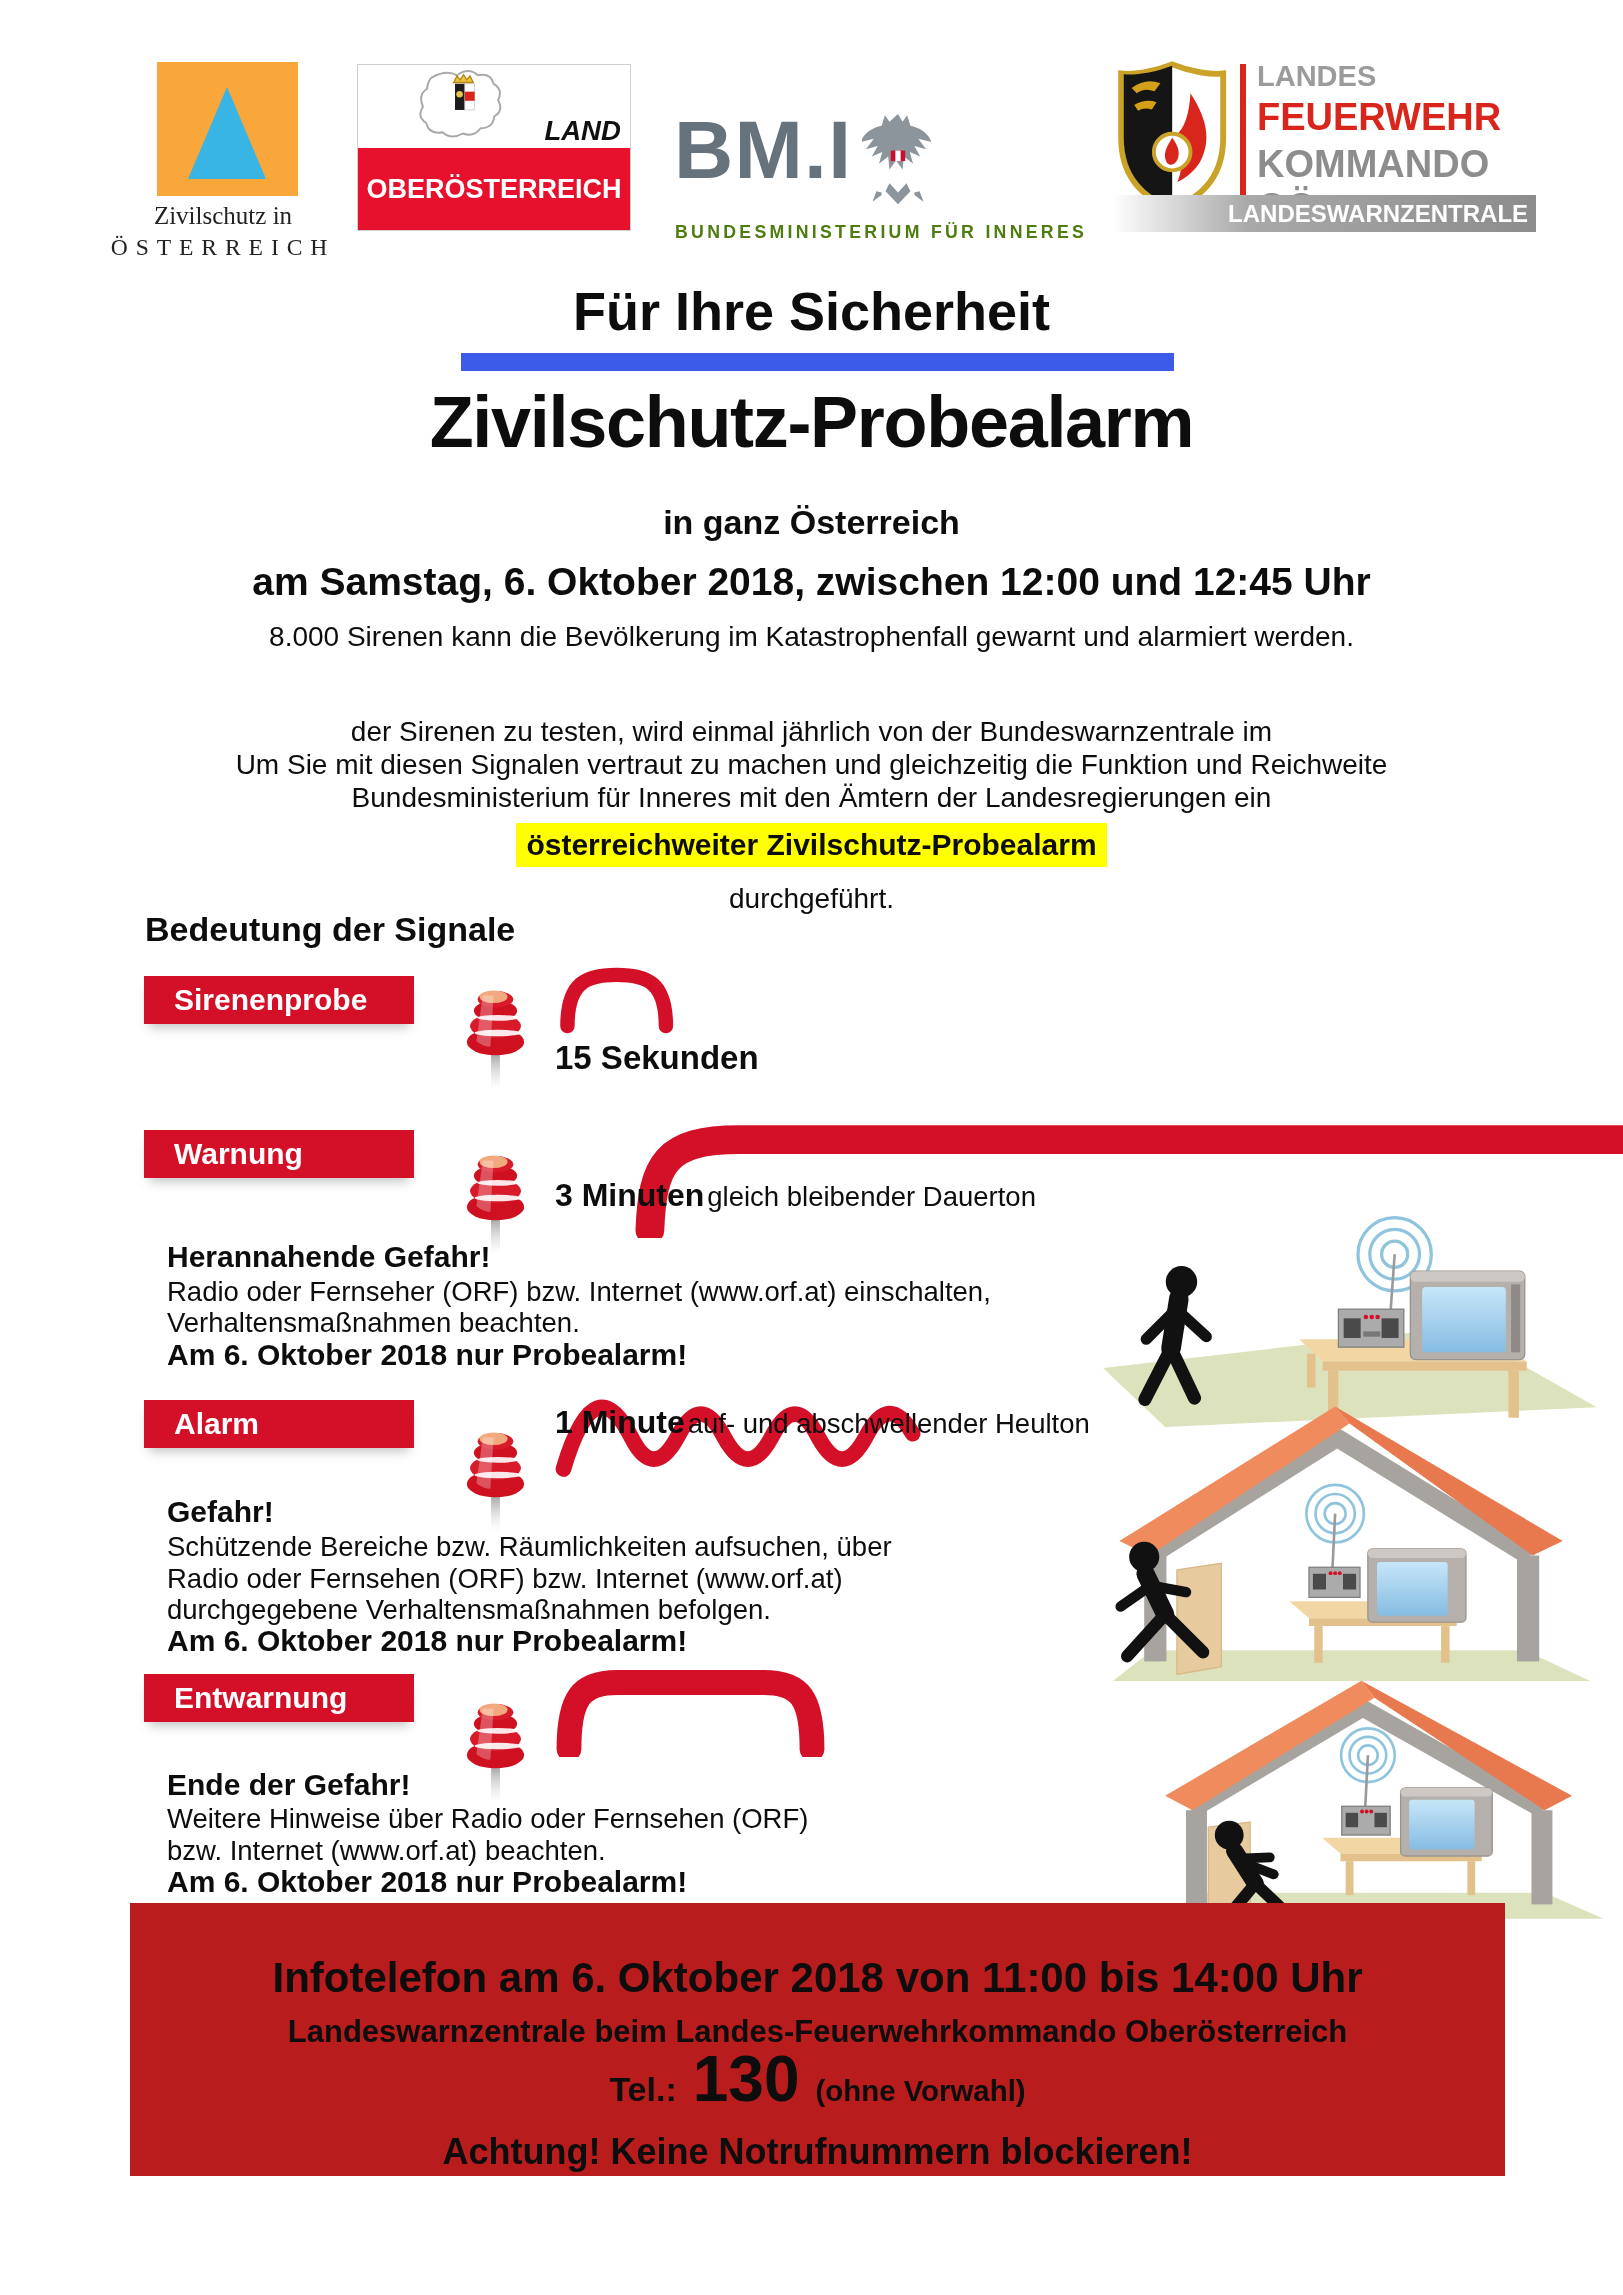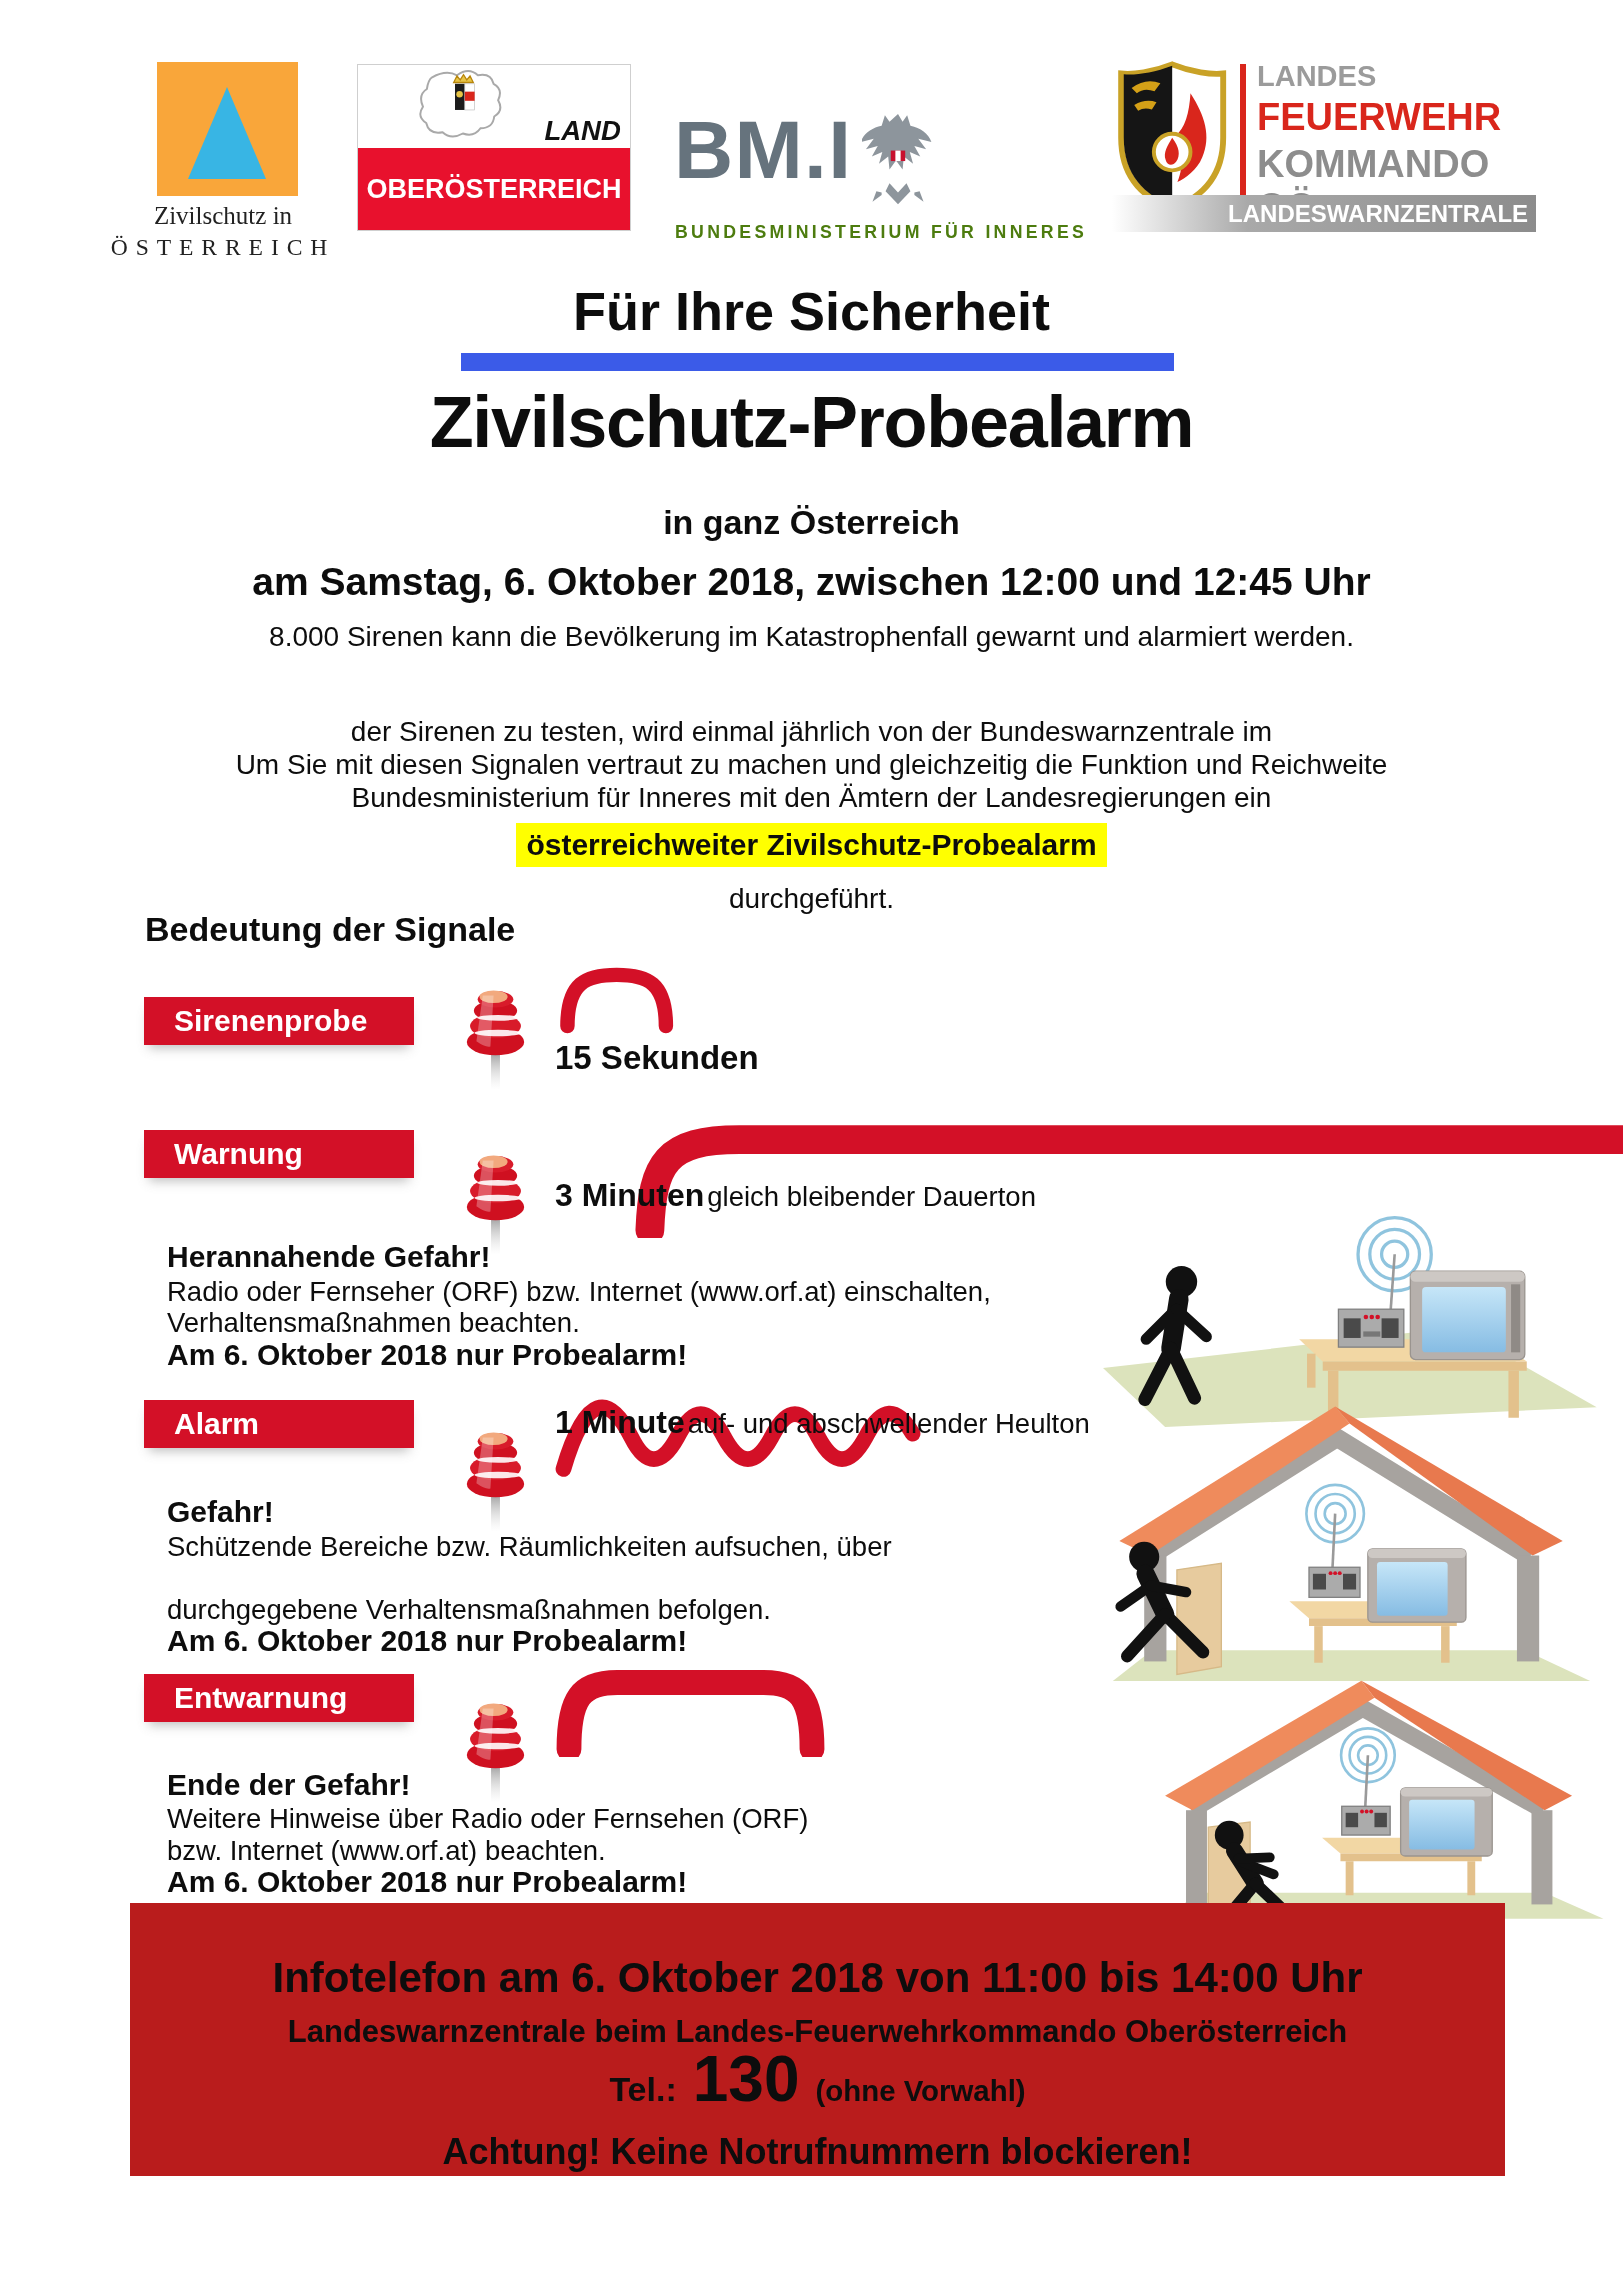--- a/index.html
+++ b/index.html
@@ -171,21 +171,21 @@
   <svg class="abs" style="left:457px;top:1135px;" width="77" height="121" viewBox="0 0 120 190">
       <use href="#siren-shape"></use>
     </svg>
   <svg class="abs" style="left:457px;top:1412px;" width="77" height="121" viewBox="0 0 120 190">
       <use href="#siren-shape"></use>
     </svg>
   <svg class="abs" style="left:457px;top:1683px;" width="77" height="121" viewBox="0 0 120 190">
       <use href="#siren-shape"></use>
     </svg>
 
-  <div class="abs siglabel" style="top:976px;margin-top:21px;">Sirenenprobe</div>
+  <div class="abs siglabel" style="top:976px;">Sirenenprobe</div>
   <svg class="abs" style="left:553px;top:963px;" width="128" height="71" viewBox="0 0 195 108">
     <path d="M22 96 C22 30 50 18 97 18 C144 18 172 30 172 96" fill="none" stroke="#D31027" stroke-width="22" stroke-linecap="round"></path>
   </svg>
   <div class="abs dur-b" style="left:555px;top:1039px;font-size:33px;">15 Sekunden</div>
 
   <svg class="abs" style="left:625px;top:1120px;" width="999" height="118" viewBox="0 0 1526 180">
     <path d="M38 168 C42 66 62 30 175 30 L1540 30" fill="none" stroke="#D31027" stroke-width="44" stroke-linecap="round"></path>
   </svg>
   <div class="abs siglabel" style="top:1130px;">Warnung</div>
   <div class="abs" style="left:555px;top:1177px;">
@@ -238,20 +238,21 @@
   <div class="abs siglabel" style="top:1400px;">Alarm</div>
   <svg class="abs" style="left:553px;top:1389px;" width="425" height="92" viewBox="0 0 650 140">
     <path d="M16 122 C50 6 86 6 120 74 C142 118 166 118 190 74 C214 26 238 26 262 74 C286 118 310 118 334 74 C358 26 382 26 406 74 C430 118 454 118 478 74 C502 26 526 26 550 68" fill="none" stroke="#D31027" stroke-width="24" stroke-linecap="round"></path>
   </svg>
   <div class="abs" style="left:555px;top:1404px;">
     <span class="dur-b">1 Minute</span>
     <span class="dur-r">auf- und abschwellender Heulton</span>
   </div>
   <div class="abs headline" style="left:167px;top:1495px;">Gefahr!</div>
   <div class="abs bodyline" style="left:167px;top:1531px;">Schützende Bereiche bzw. Räumlichkeiten aufsuchen, über</div>
+  <div class="abs bodyline" style="left:167px;top:1563px;">Radio oder Fernsehen (ORF) bzw. Internet (www.orf.at)</div>
   <div class="abs bodyline" style="left:167px;top:1594px;">durchgegebene Verhaltensmaßnahmen befolgen.</div>
   <div class="abs noteline" style="left:167px;top:1624px;">Am 6. Oktober 2018 nur Probealarm!</div>
 
   <svg class="abs" style="left:1093px;top:1392px;" width="517" height="291" viewBox="0 0 790 445">
     <polygon points="90,395 660,395 760,442 30,442" fill="#DCE3BC"></polygon>
     <polyline points="85,252 373,70 668,252" fill="none" stroke="#A7A39F" stroke-width="28"></polyline>
     <polygon points="40,228 370,22 392,48 86,250" fill="#EF8B5C"></polygon>
     <polygon points="370,22 718,228 672,250 392,48" fill="#E8794E"></polygon>
     <rect x="78" y="250" width="34" height="162" fill="#A7A39F"></rect>
     <rect x="648" y="250" width="34" height="162" fill="#A7A39F"></rect>

